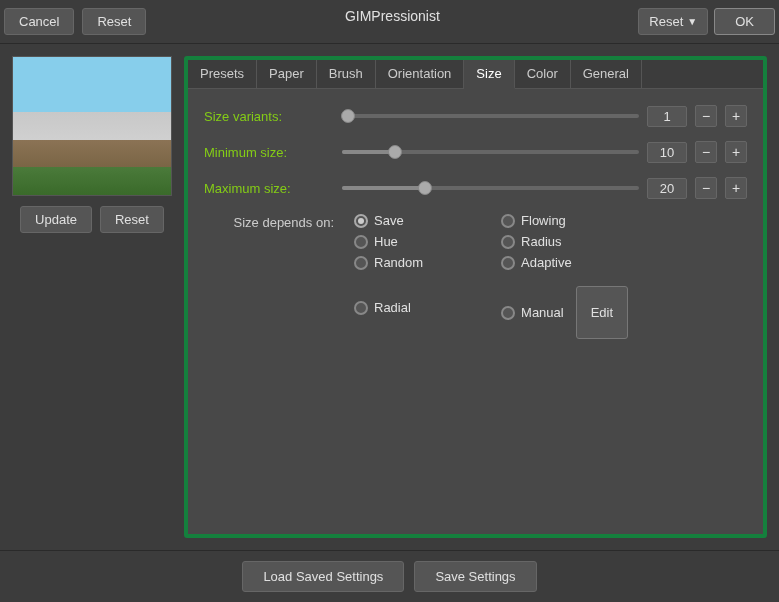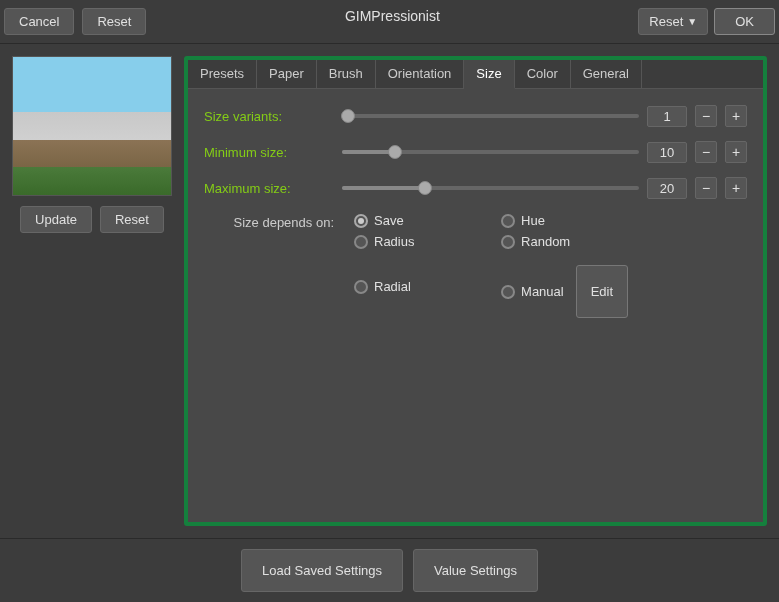--- a/index.html
+++ b/index.html
@@ -323,21 +323,21 @@
       padding: 10px 12px;
       gap: 10px;
       border-top: 1px solid #2a2a2a;
     }
 
     .btn-bottom {
       background: #555;
       color: #e0e0e0;
       border: 1px solid #666;
       border-radius: 3px;
-      padding: 13px 20px;
+      padding: 7px 20px;
       cursor: pointer;
       font-size: 13px;
     }
 
     .dropdown-arrow {
       font-size: 10px;
     }
   </style>
 </head>
 <body>
@@ -419,36 +419,44 @@
       <div class="depends-row">
         <div class="depends-label">Size depends on:</div>
         <div>
           <div class="radio-grid">
 
             <div class="radio-item">
               <div class="radio-circle checked"></div>
               <span class="radio-label">Save</span>
             </div>
 
+            <div class="radio-item">
+              <div class="radio-circle"></div>
+              <span class="radio-label">Flowing</span>
+            </div>
 
             <div class="radio-item">
               <div class="radio-circle"></div>
               <span class="radio-label">Hue</span>
             </div>
 
             <div class="radio-item">
               <div class="radio-circle"></div>
               <span class="radio-label">Radius</span>
             </div>
 
             <div class="radio-item">
               <div class="radio-circle"></div>
               <span class="radio-label">Random</span>
             </div>
 
+            <div class="radio-item">
+              <div class="radio-circle"></div>
+              <span class="radio-label">Adaptive</span>
+            </div>
 
             <div class="radio-item">
               <div class="radio-circle"></div>
               <span class="radio-label">Radial</span>
             </div>
 
             <div class="manual-row">
               <div class="radio-item">
                 <div class="radio-circle"></div>
                 <span class="radio-label">Manual</span>
@@ -459,14 +467,14 @@
           </div>
         </div>
       </div>
 
     </div>
   </div>
 </div>
 
 <div class="bottom-bar">
   <button class="btn-bottom">Load Saved Settings</button>
-  <button class="btn-bottom">Value Settings</button>
+  <button class="btn-bottom">Save Settings</button>
 </div>
 
 </body></html>

